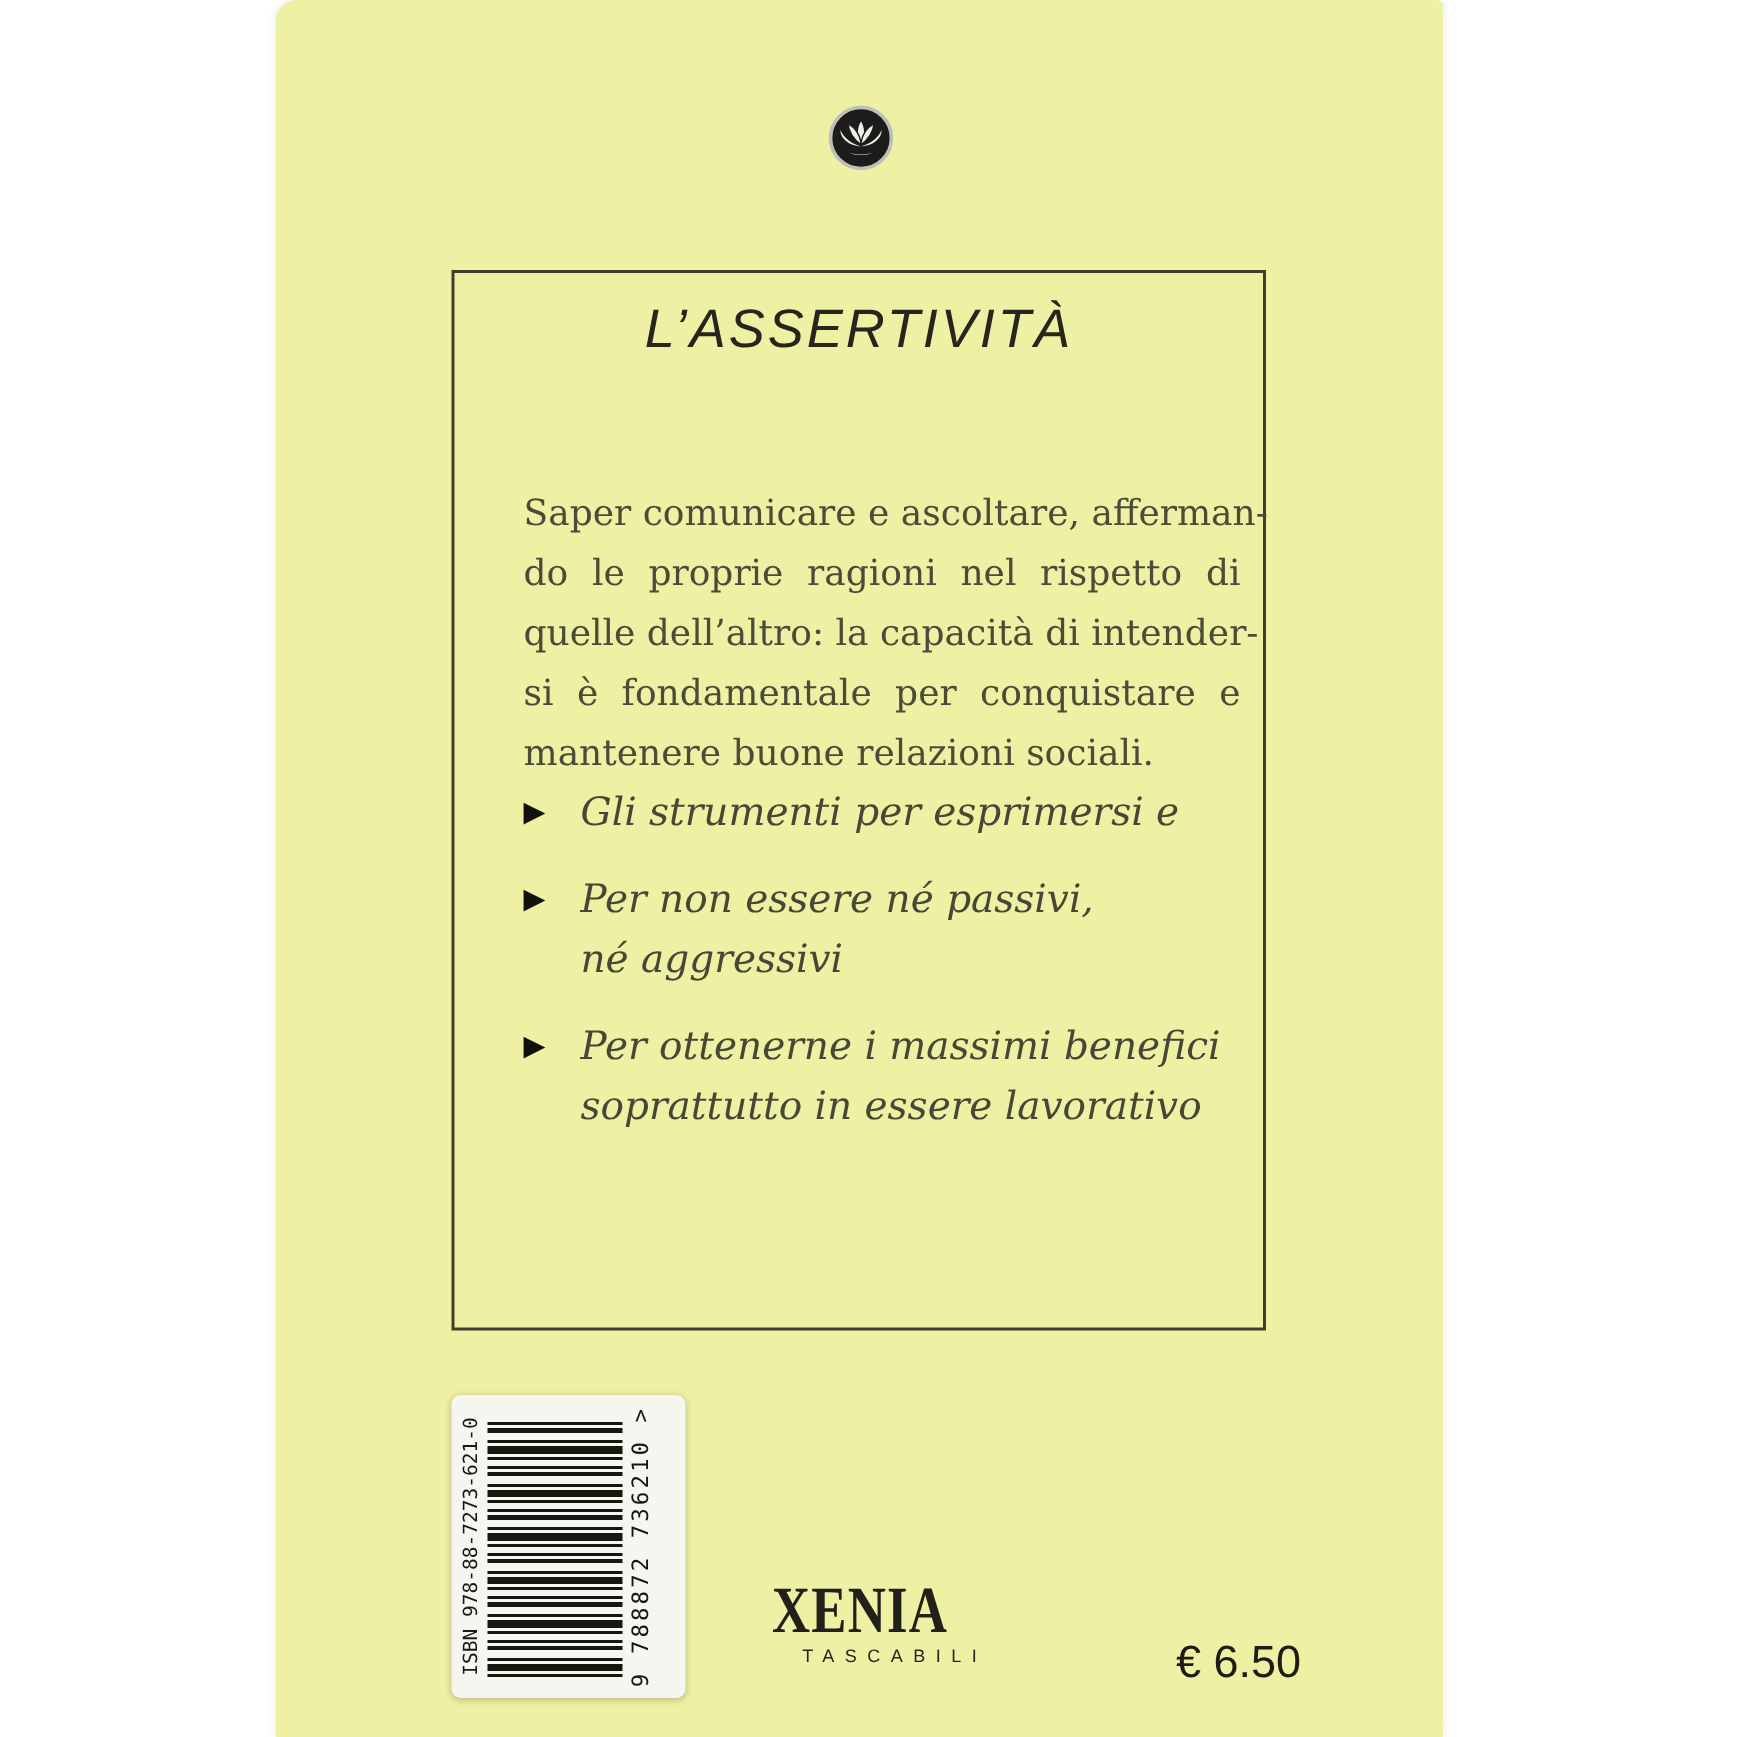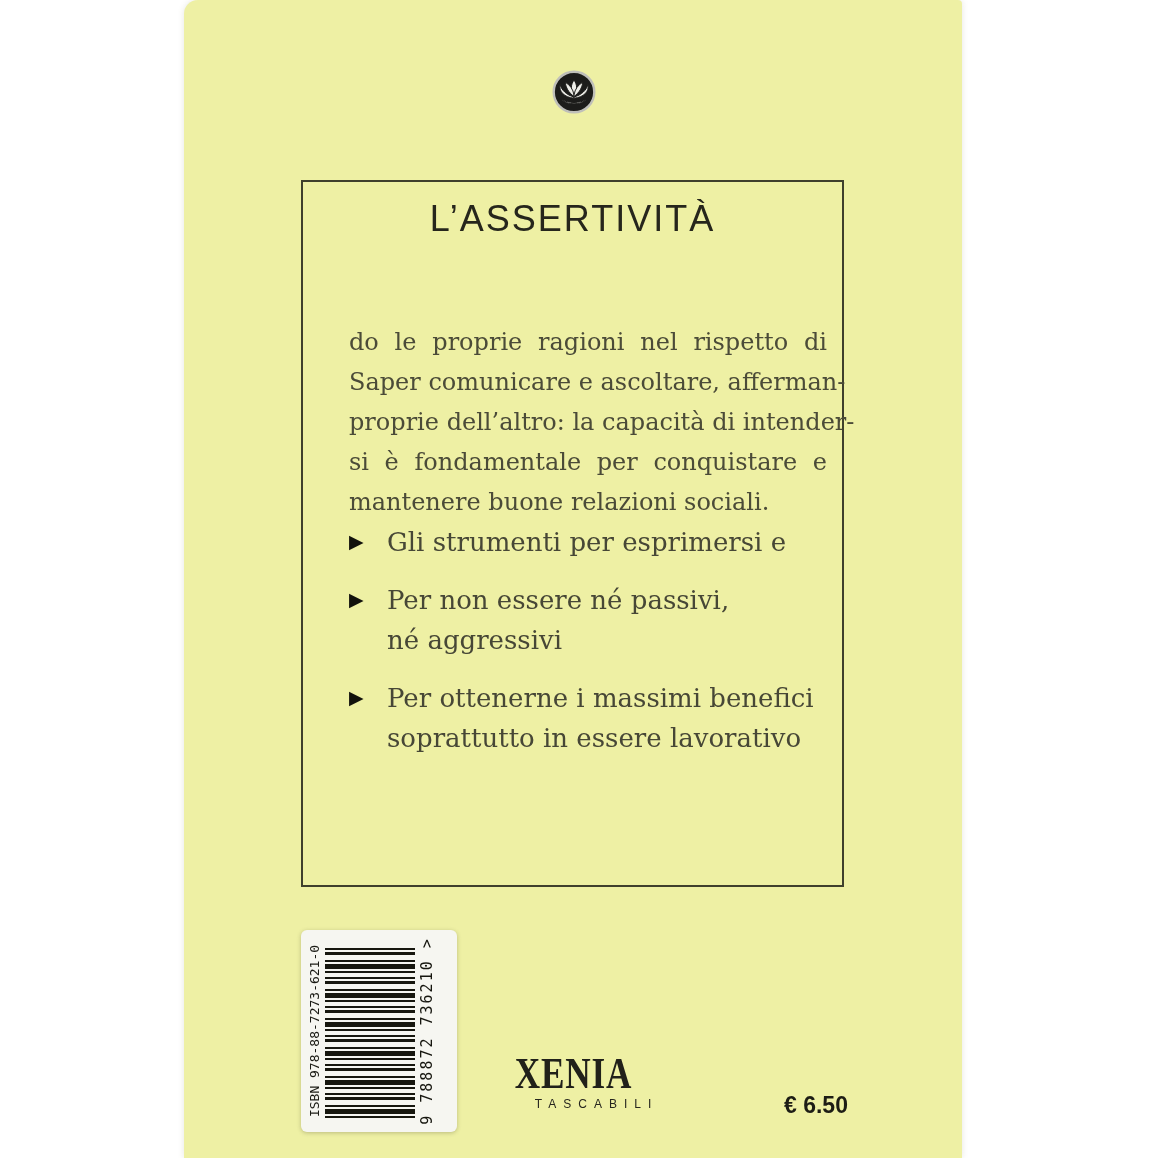--- a/index.html
+++ b/index.html
@@ -21,20 +21,21 @@
   }
   .box{
     position:absolute;left:117px;top:180px;width:543px;height:707px;
     border:2px solid #3f402c;box-sizing:border-box;
   }
   .box-title{
     margin-top:16px;text-align:center;
     font-family:"Liberation Sans", sans-serif;
     font-size:36px;font-weight:500;letter-spacing:2px;color:#26261c;
     white-space:nowrap;
+    font-style:italic;
   }
   .paragraph{
     position:absolute;left:46px;top:140px;width:478px;
   }
   .p-line{
     font-family:"DejaVu Serif", serif;
     font-size:24px;line-height:40px;color:#4b4b38;
     text-align:justify;text-align-last:justify;
     white-space:nowrap;
   }
@@ -42,21 +43,21 @@
   .bullets{
     position:absolute;left:46px;top:340px;width:482px;
   }
   .bullet-item{display:flex;margin-bottom:18px;}
   .bullet-marker{
     flex:0 0 38px;width:38px;font-size:19px;line-height:40px;
     color:#12120c;
   }
   .bullet-lines{flex:1;}
   .bullet-line{
-    font-family:"DejaVu Serif", serif;
+    font-family:"DejaVu Serif", serif;font-style:italic;
     font-size:26px;line-height:40px;color:#474736;
   }
   .bc-panel{
     position:absolute;left:117px;top:930px;width:156px;height:202px;
     background:#f6f6f1;border-radius:6px;
     box-shadow:0 1px 4px rgba(70,70,40,.3);
   }
   .bc-rot{
     position:absolute;left:50%;top:50%;width:194px;height:148px;
     transform:translate(-50%,-50%) rotate(-90deg);
@@ -89,21 +90,21 @@
   }
   .pub-imprint{
     margin-top:1px;font-family:"Liberation Sans", sans-serif;
     font-size:12px;font-weight:500;letter-spacing:7px;padding-left:7px;
     color:#26261e;
     margin-left:40px;
   }
   .price{
     position:absolute;left:600px;top:1092px;
     font-family:"Liberation Sans", sans-serif;
-    font-size:23px;font-weight:700;color:#1d1d15;white-space:nowrap;
+    font-size:30px;font-weight:400;color:#1d1d15;white-space:nowrap;
   }
 </style>
 </head>
 <body>
 
 <div class="cover">
 
   <svg class="logo" viewBox="0 0 44 44">
     <circle cx="22" cy="22" r="20.3" fill="#1c1c1a" stroke="#bfbfb9" stroke-width="2.4"></circle>
     <g fill="#efefe9" stroke="#1c1c1a" stroke-width="1">
@@ -113,23 +114,23 @@
       <path d="M22 27 C14.5 25 9.5 20 8 14.5 C6.5 21.5 12.5 27.5 22 28.2 Z"></path>
       <path d="M22 27 C29.5 25 34.5 20 36 14.5 C37.5 21.5 31.5 27.5 22 28.2 Z"></path>
       <path d="M10 29.5 C15.5 33.5 28.5 33.5 34 29.5 C30.5 35.2 13.5 35.2 10 29.5 Z"></path>
     </g>
   </svg>
 
   <div class="box">
     <div class="box-title">L’ASSERTIVITÀ</div>
 
     <div class="paragraph">
+      <div class="p-line">Saper comunicare e ascoltare, afferman-</div>
       <div class="p-line">do le proprie ragioni nel rispetto di</div>
-      <div class="p-line">Saper comunicare e ascoltare, afferman-</div>
-      <div class="p-line">proprie dell’altro: la capacità di intender-</div>
+      <div class="p-line">quelle dell’altro: la capacità di intender-</div>
       <div class="p-line">si è fondamentale per conquistare e</div>
       <div class="p-line last">mantenere buone relazioni sociali.</div>
     </div>
 
     <div class="bullets">
       <div class="bullet-item">
         <span class="bullet-marker">▶</span>
         <span class="bullet-lines">
           <span class="bullet-line" style="display:block">Gli strumenti per esprimersi e</span>
         </span>

